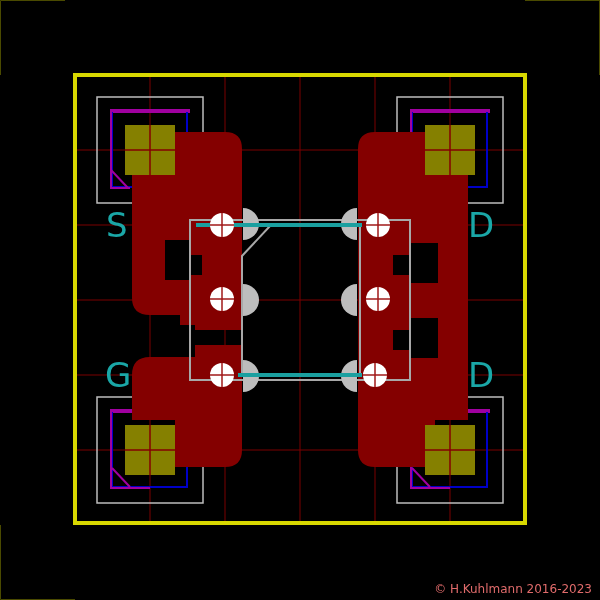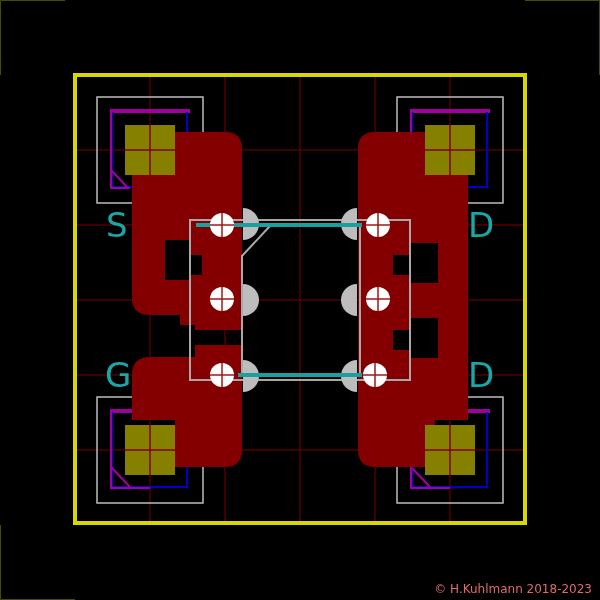--- a/index.html
+++ b/index.html
@@ -135,13 +135,13 @@
   </g>
 
   <rect x="75" y="75" width="450" height="448" fill="none" stroke="#d8d800" stroke-width="4"></rect>
 </svg>
 
 <div class="pin-label" style="left:106px; top:208px;">S</div>
 <div class="pin-label" style="left:105px; top:358px;">G</div>
 <div class="pin-label" style="left:468px; top:208px;">D</div>
 <div class="pin-label" style="left:468px; top:358px;">D</div>
 
-<div class="copyright">© H.Kuhlmann 2018-2023</div>
+<div class="copyright">© H.Kuhlmann 2016-2023</div>
 
 </body></html>

